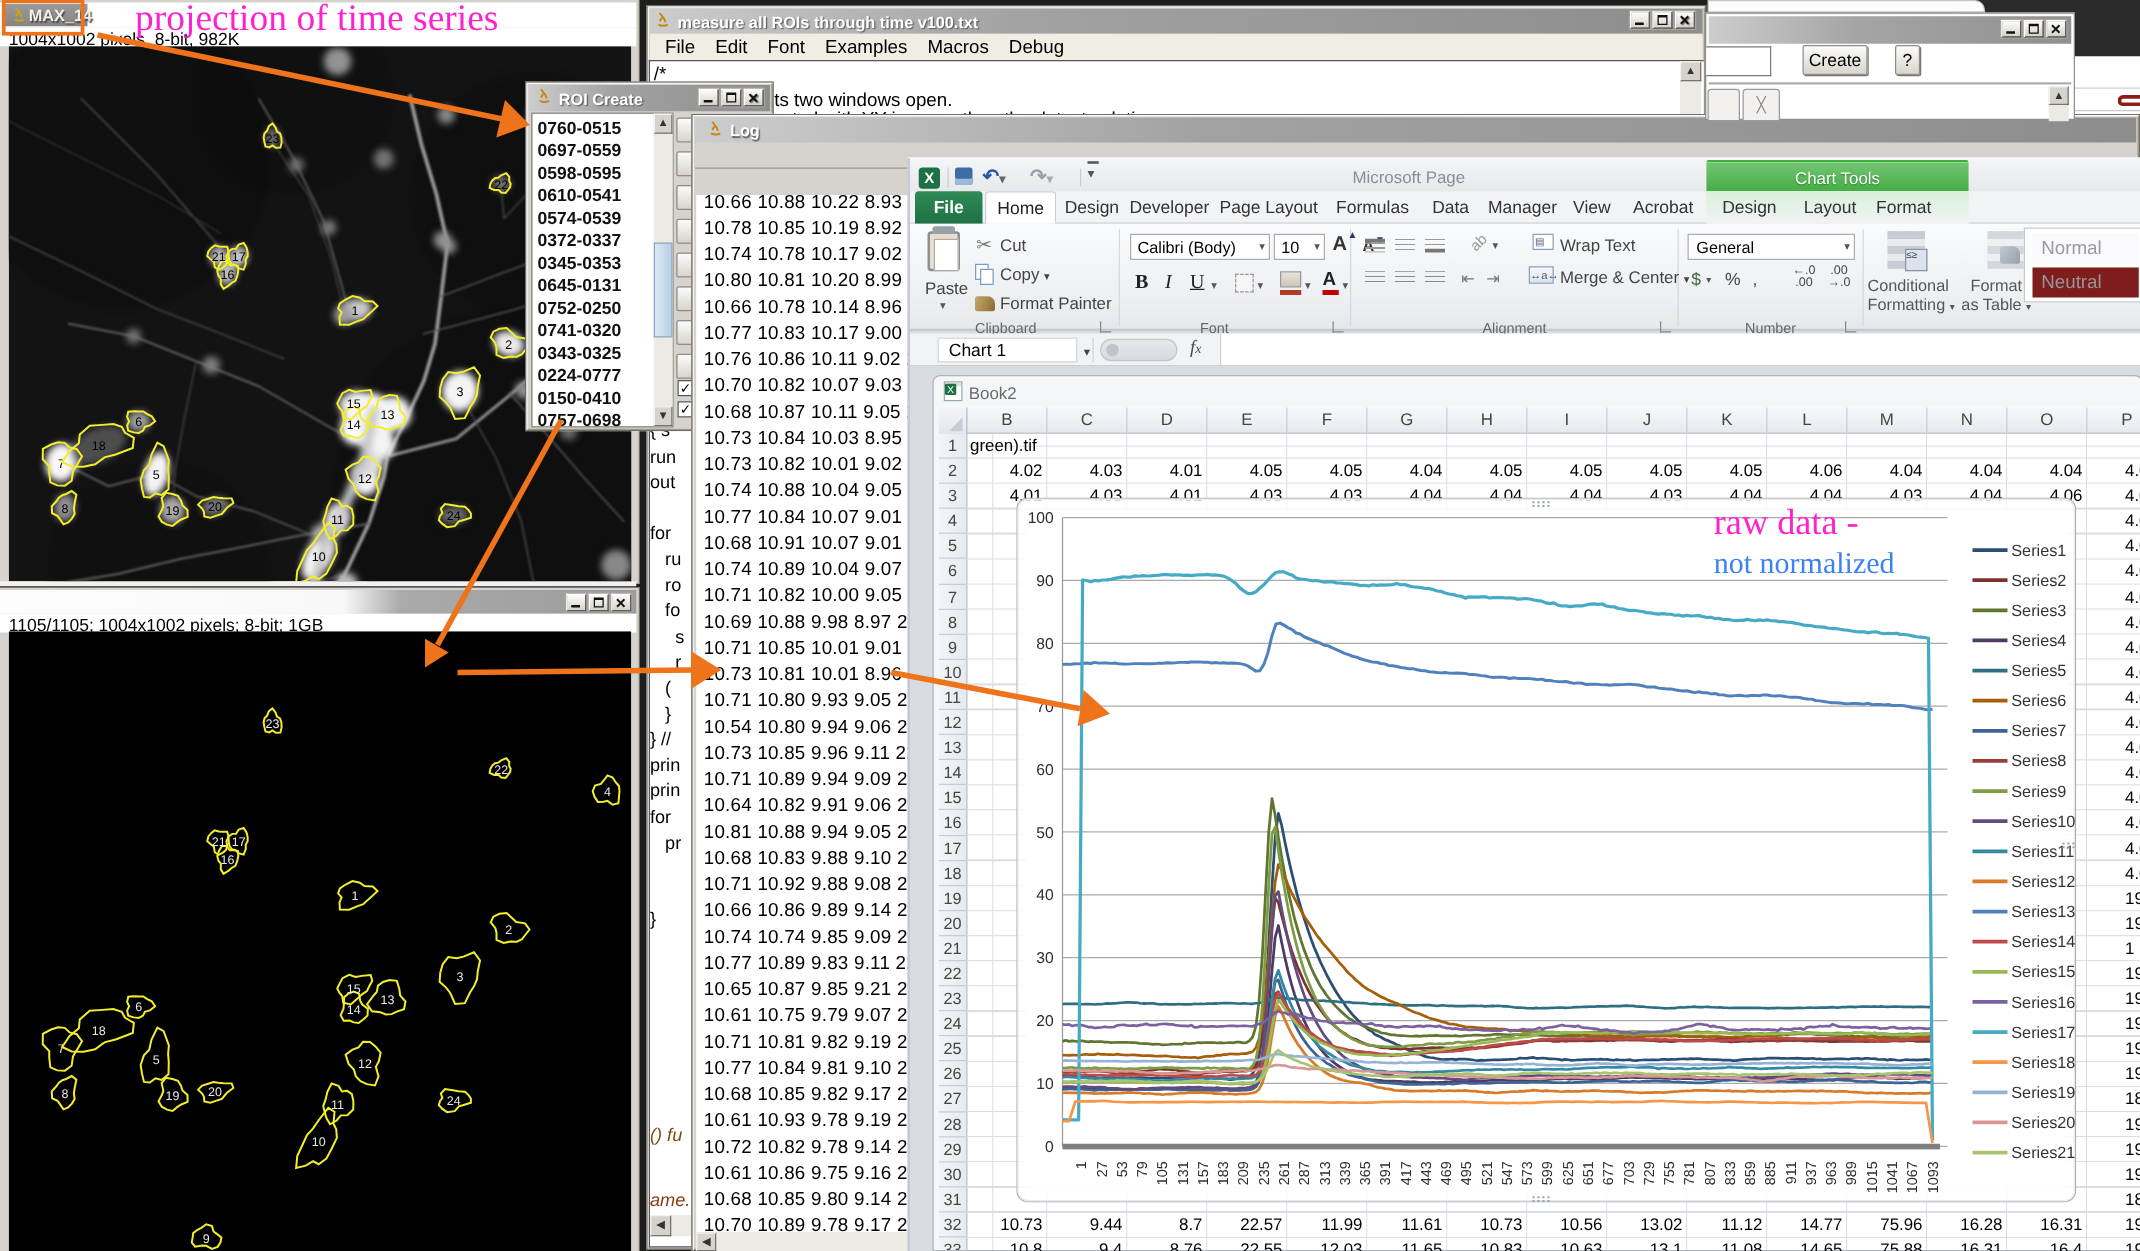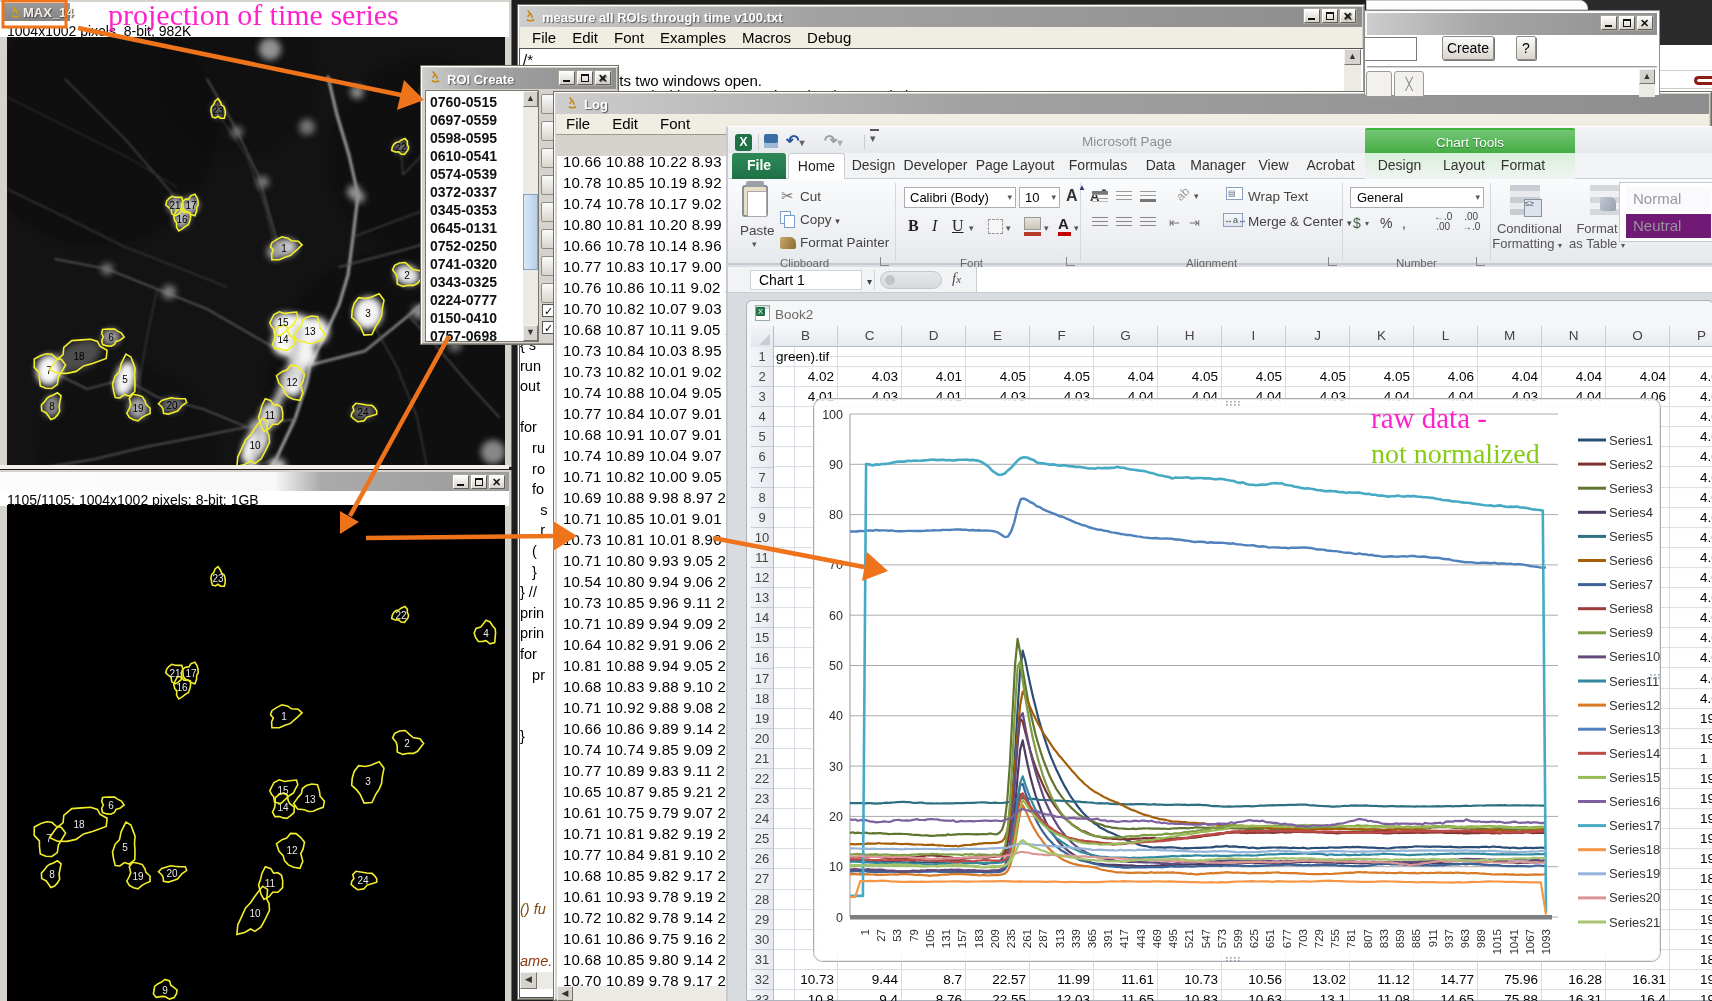--- a/index.html
+++ b/index.html
@@ -312,23 +312,20 @@
 </svg>
 </div>
 
 <div class="win" style="left:553px;top:91px;width:1159px;height:910px;z-index:20">
   <div class="tbar" style="top:2px">
     <svg class="micro" style="left:10px;top:2px" viewBox="0 0 14 14">
         <path d="M4 1 L8 6 M6 5 L4 8 M3 11 Q7 13 11 11 M8 6 L9 9" stroke="#c8860a" stroke-width="1.6" fill="none"></path>
       </svg>
     <span class="ttl" style="left:28px">Log</span>
   </div>
-  <div class="menu" style="left:2px;right:2px;top:22px;height:20px;padding:1px 0 0 10px">
-    <span style="margin-right:22px">File</span><span style="margin-right:22px">Edit</span><span>Font</span>
-  </div>
   <div class="abs" style="left:2px;right:2px;top:42px;height:22px;background:#D6D3CE;border-top:1px solid #9b9890"></div>
   <div class="abs" style="left:3px;top:64px;width:1147px;height:830px;background:#fff;overflow:hidden">
     <div class="abs" style="left:6px;top:-5px;font-size:15px;line-height:21px;color:#000;white-space:pre;letter-spacing:0.2px">10.66 10.88 10.22 8.93 22
 10.78 10.85 10.19 8.92 22
 10.74 10.78 10.17 9.02 22
 10.80 10.81 10.20 8.99 22
 10.66 10.78 10.14 8.96 22
 10.77 10.83 10.17 9.00 22
 10.76 10.86 10.11 9.02 22
 10.70 10.82 10.07 9.03 22
@@ -520,27 +517,27 @@
     <div class="abs" style="left:637px;top:40px;font-size:8px;color:#555">▾</div>
     <div class="abs" style="left:652px;top:36px;font-size:14px;color:#444">%</div>
     <div class="abs" style="left:674px;top:36px;font-size:14px;color:#444">,</div>
     <div class="abs" style="left:706px;top:33px;font-size:10px;color:#444;line-height:10px;text-align:center">←.0<br>.00</div>
     <div class="abs" style="left:734px;top:33px;font-size:10px;color:#444;line-height:10px;text-align:center">.00<br>→.0</div>
     <div class="abs" style="left:668px;top:78px;font-size:11.5px;color:#666">Number</div>
     <div class="abs" style="left:748px;top:78px;width:9px;height:9px;border-left:1px solid #888;border-bottom:1px solid #888"></div>
 
     <div class="abs" style="left:782px;top:6px;width:30px;height:30px;background:repeating-linear-gradient(#c9ccd2 0 6px,#e8eaee 6px 12px),repeating-linear-gradient(90deg,#c9ccd2 0 6px,#e8eaee 6px 12px)"></div>
     <div class="abs" style="left:796px;top:20px;width:18px;height:18px;background:#dde3ec;border:1px solid #8a93a2;font-size:8px;color:#345;line-height:8px">≤≥</div>
-    <div class="abs" style="left:748px;top:42px;width:86px;font-size:13px;color:#555;text-align:right">Conditional<br>Formatting <span style="font-size:8px">▾</span></div>
+    <div class="abs" style="left:766px;top:42px;width:86px;font-size:13px;color:#555;text-align:left">Conditional<br>Formatting <span style="font-size:8px">▾</span></div>
     <div class="abs" style="left:862px;top:6px;width:30px;height:30px;background:repeating-linear-gradient(#d4d7dc 0 6px,#eef0f3 6px 12px),repeating-linear-gradient(90deg,#d4d7dc 0 6px,#eef0f3 6px 12px)"></div>
     <div class="abs" style="left:872px;top:18px;width:16px;height:14px;background:linear-gradient(120deg,#c2c8d2,#97a0ae);border-radius:2px 6px 2px 2px"></div>
     <div class="abs" style="left:838px;top:42px;width:62px;font-size:13px;color:#555;text-align:center">Format<br>as Table <span style="font-size:8px">▾</span></div>
     <div class="abs" style="left:891px;top:3px;width:95px;height:60px;background:#fff;border:1px solid #C6CAD2">
       <div class="abs" style="left:6px;top:4px;width:85px;height:24px;background:#FAF9FB;color:#9A99A3;font-size:15px;padding:3px 0 0 7px">Normal</div>
-      <div class="abs" style="left:6px;top:31px;width:85px;height:24px;background:#701a75;color:#979599;font-size:15px;padding:3px 0 0 7px">Neutral</div>
+      <div class="abs" style="left:6px;top:31px;width:85px;height:24px;background:#7f1d1d;color:#979599;font-size:15px;padding:3px 0 0 7px">Neutral</div>
     </div>
   </div>
 
   <div class="abs" style="left:0;top:140px;right:0;height:26px;background:#F2F3F5;border-bottom:1px solid #C9CED4">
     <div class="abs" style="left:22px;top:3px;width:112px;height:20px;background:#fff;border:1px solid #D0D4D8;font-size:14px;color:#000;padding:1px 0 0 8px">Chart 1</div>
     <div class="abs" style="left:139px;top:9px;font-size:10px;color:#444">▾</div>
     <div class="abs" style="left:146px;top:3px;width:1px;height:20px;background:#D0D4D8"></div>
     <div class="abs" style="left:152px;top:4px;width:62px;height:18px;background:linear-gradient(#E6E8EB,#D6D9DD);border-radius:9px;border:1px solid #c3c7cc"></div>
     <div class="abs" style="left:157px;top:8px;width:10px;height:10px;border-radius:5px;background:#c0c4c9"></div>
     <div class="abs" style="left:224px;top:3px;font-size:15px;font-style:italic;color:#4a4a4a;font-family:'Liberation Serif',serif">f<span style="font-size:11px">x</span></div>
@@ -850,13 +847,13 @@
 <line x1="449" y1="336" x2="350" y2="516" stroke="#EE731B" stroke-width="4.5"></line>
     <polygon points="340,534 359,522 340,511" fill="#EE731B"></polygon>
 <line x1="366" y1="538" x2="553" y2="536" stroke="#EE731B" stroke-width="4.5"></line>
     <polygon points="577,536 553,521 553,551" fill="#EE731B"></polygon>
 <line x1="713" y1="538" x2="864" y2="567" stroke="#EE731B" stroke-width="4.5"></line>
     <polygon points="888,571 867,552 862,581" fill="#EE731B"></polygon>
 <rect x="3" y="1" width="63" height="26" fill="none" stroke="#EE731B" stroke-width="3"></rect>
 </svg>
 <div class="abs" style="left:108px;top:-2px;font-family:'Liberation Serif',serif;font-size:30px;color:#FF22CC;z-index:61;white-space:nowrap">projection of time series</div>
 <div class="abs" style="left:1371px;top:402px;font-family:'Liberation Serif',serif;font-size:29px;color:#FF22CC;z-index:61;white-space:nowrap">raw data -</div>
-<div class="abs" style="left:1371px;top:438px;font-family:'Liberation Serif',serif;font-size:28px;color:#84cc16;z-index:61;white-space:nowrap">not normalized</div>
+<div class="abs" style="left:1371px;top:438px;font-family:'Liberation Serif',serif;font-size:24px;color:#3b82f6;z-index:61;white-space:nowrap">not normalized</div>
 
 </body></html>

